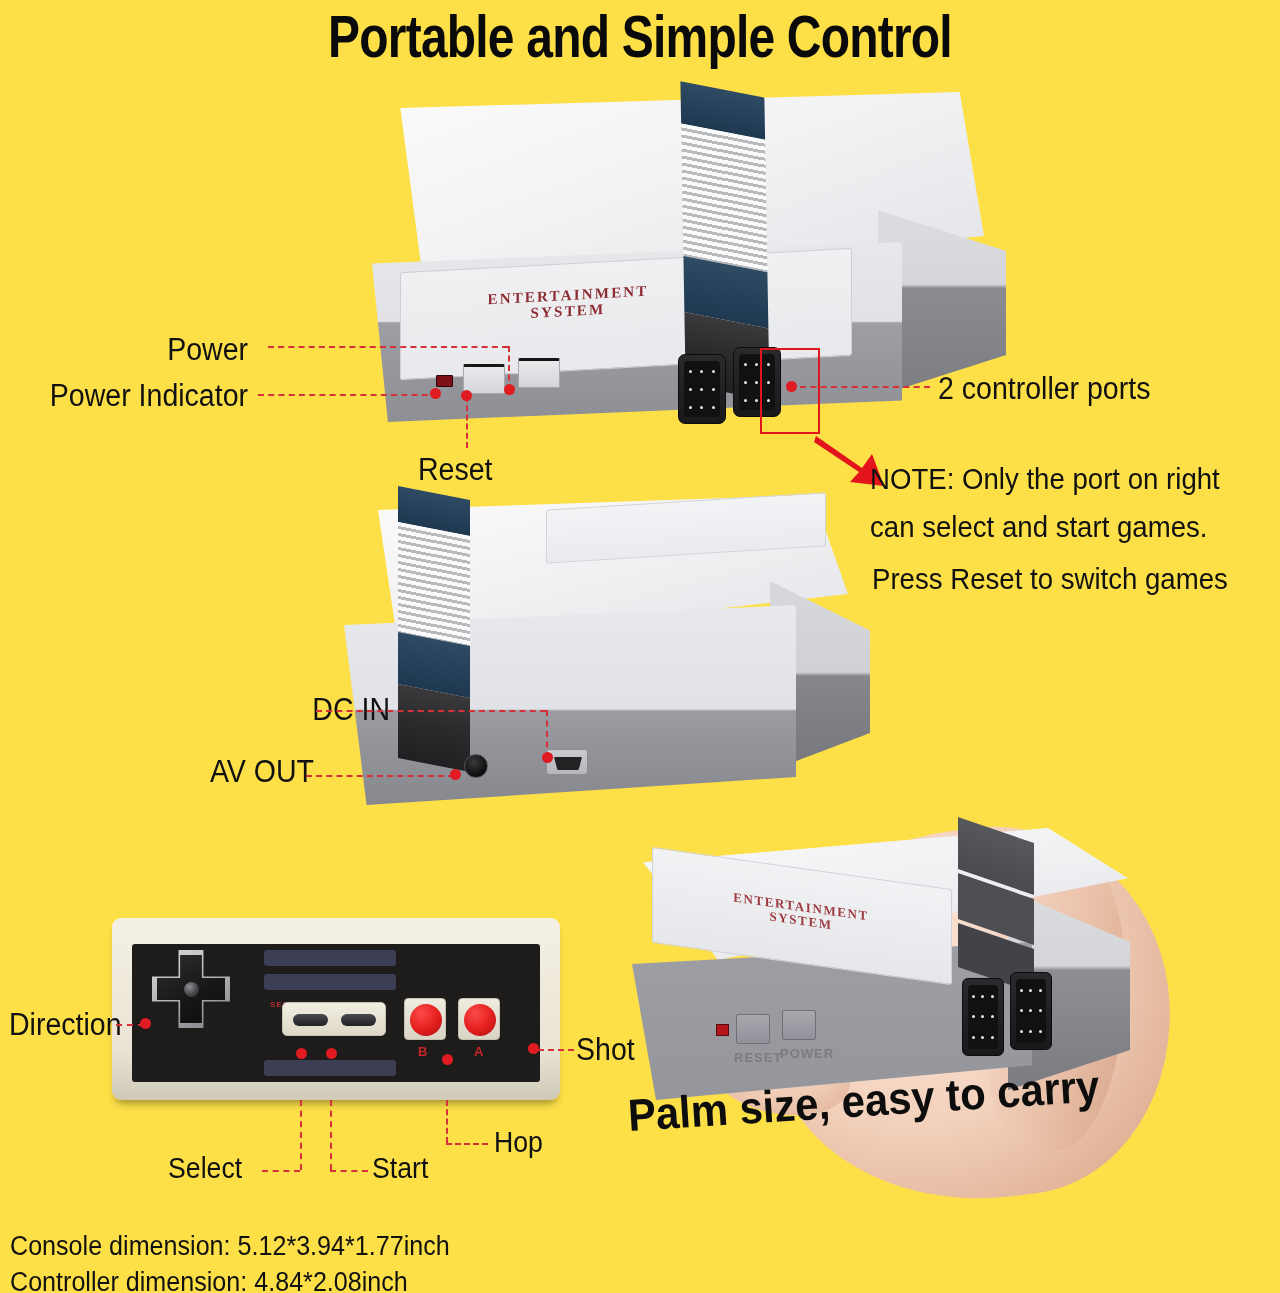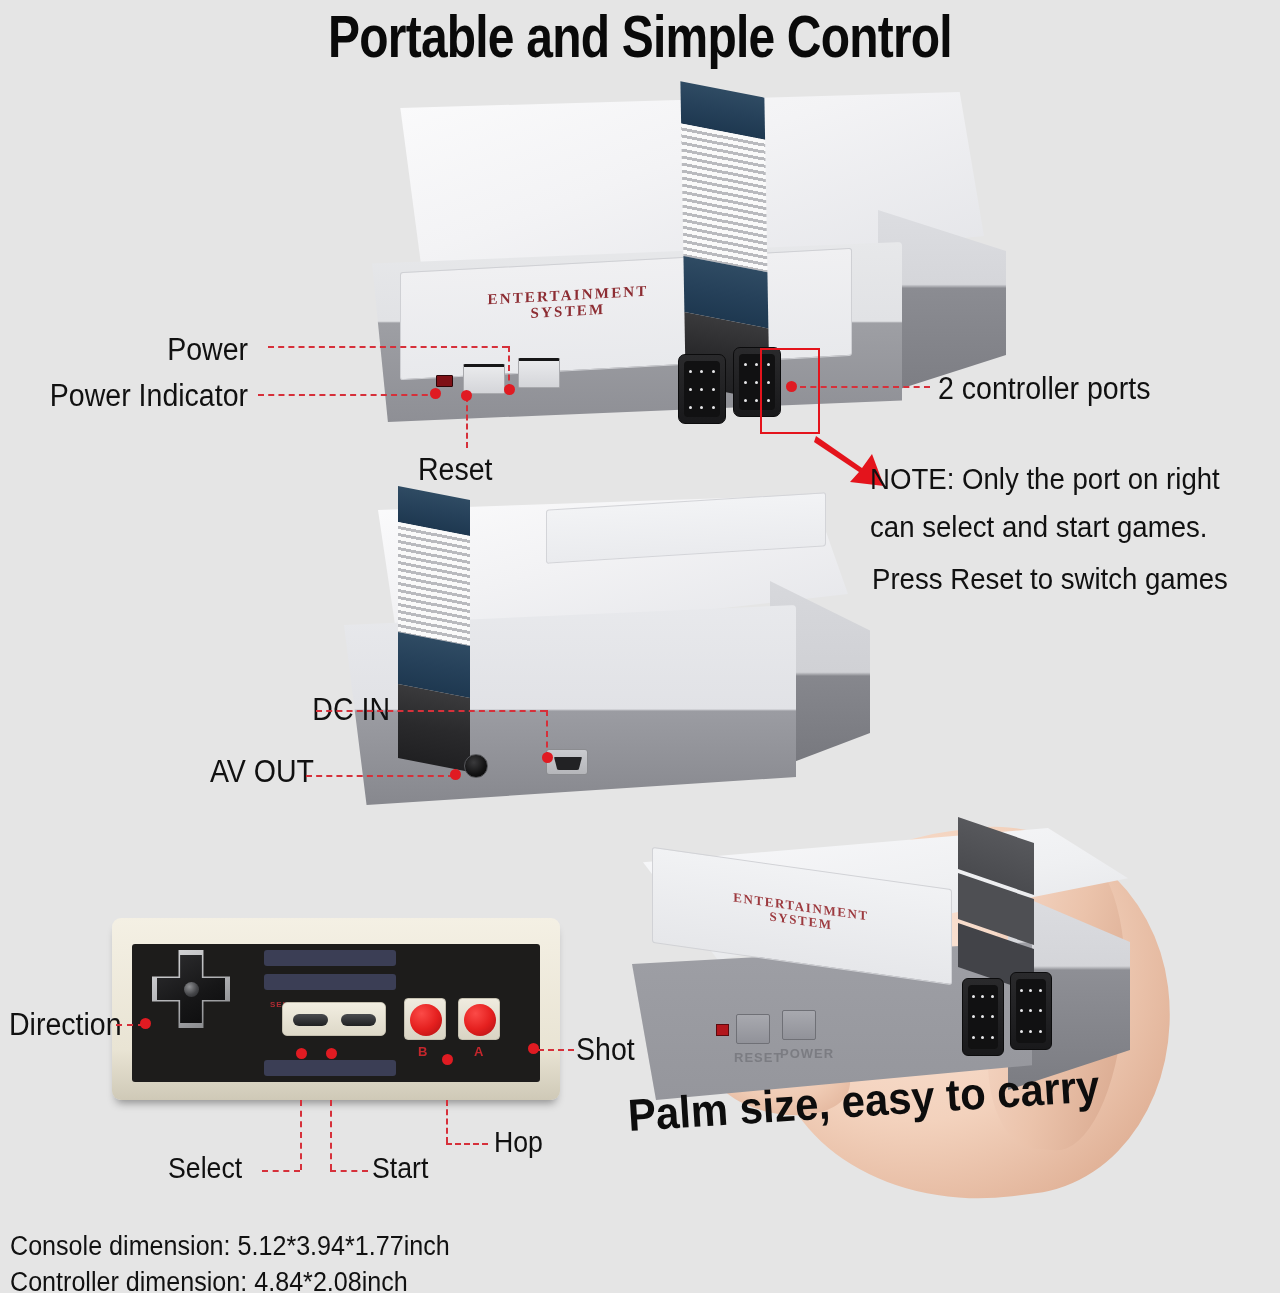--- a/index.html
+++ b/index.html
@@ -5,21 +5,21 @@
   * { box-sizing: border-box; margin: 0; padding: 0; }
   html, body {
     width: 1280px; height: 1293px;
     background: #ffffff;
     font-family: "Liberation Sans", sans-serif;
     overflow: hidden;
   }
   #page {
     position: relative;
     width: 1280px; height: 1293px;
-    background: #e5e5e5;
+    background: #fde047;
   }
 
   
   .title {
     position: absolute;
     left: 0; top: 2px; width: 1280px;
     text-align: center;
     font-weight: bold;
     font-size: 60px;
     letter-spacing: -1px;

